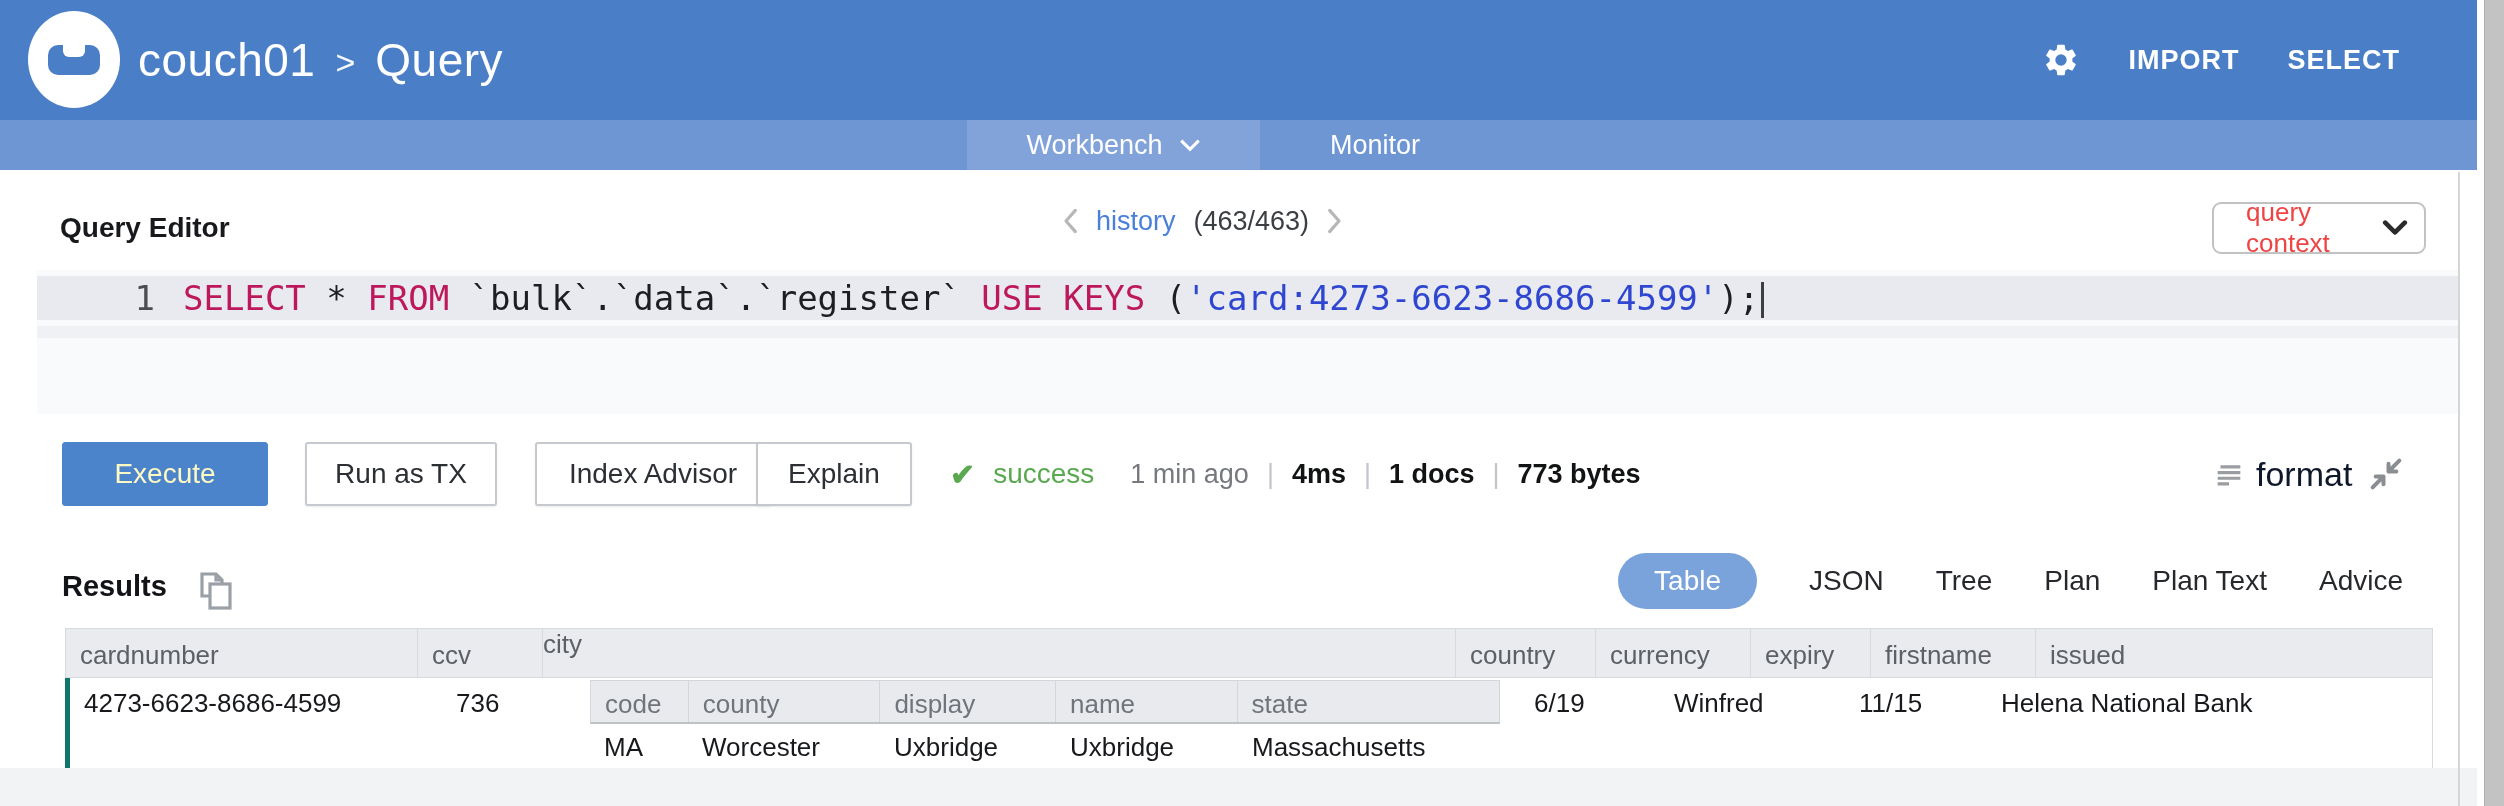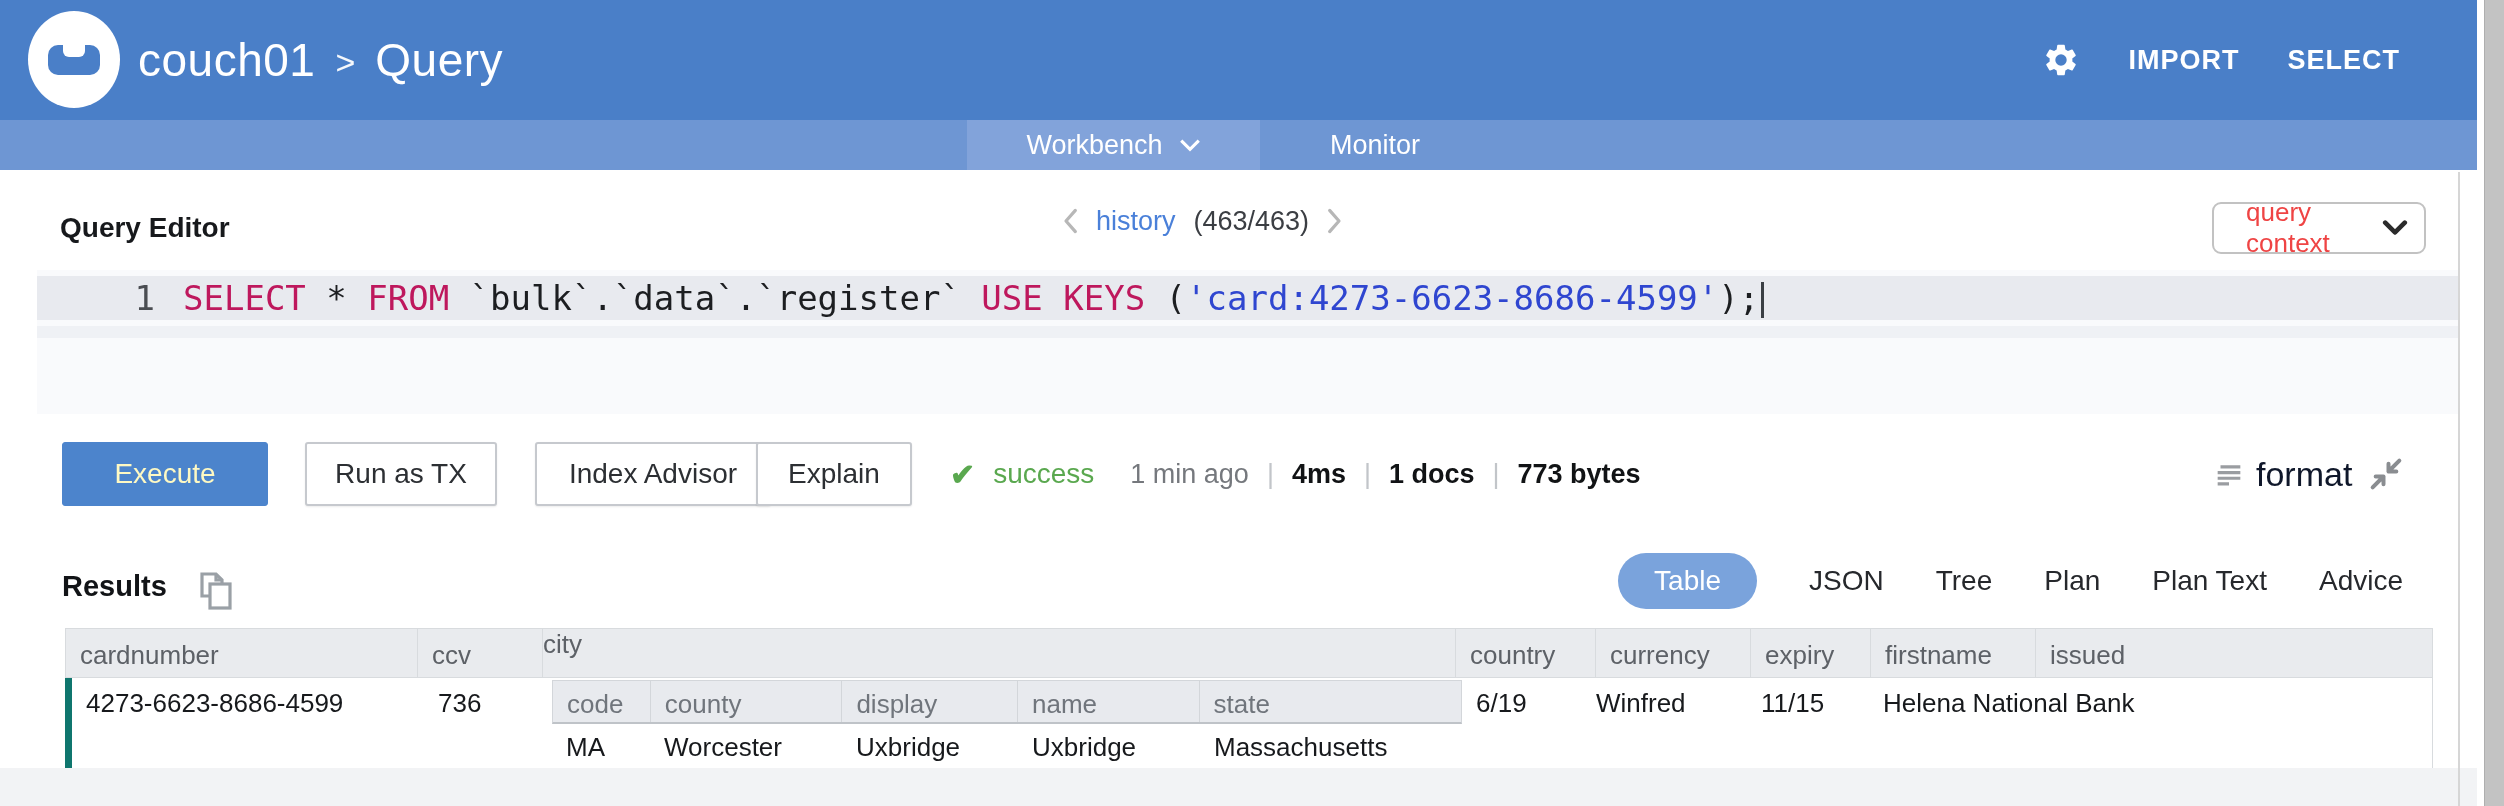--- a/index.html
+++ b/index.html
@@ -73,22 +73,22 @@
   .rtabs{position:absolute;top:550px;right:101px;height:62px;display:flex;align-items:center;gap:52px;}
   .rtab{font-size:28px;color:#26282c;cursor:pointer;white-space:nowrap;}
   .rtab.active{background:#7aa3dc;color:#ffffff;border-radius:31px;padding:12px 36px;}
 
   
   .rtable{position:absolute;left:65px;top:628px;width:2368px;}
   .thead{display:flex;height:50px;background:#e9ebee;border:1px solid #d8dbde;box-sizing:border-box;}
   .th{box-sizing:border-box;border-right:1px solid #d8dbde;color:#5d6167;font-size:26px;
     padding:11px 8px 0 14px;overflow:hidden;white-space:nowrap;}
   .th:last-child{border-right:none;}
-  .trow{display:flex;height:104px;background:#ffffff;border-left:7px solid #0f766e;
-    border-right:1px solid #d8dbde;border-bottom:1px solid #dcdfe2;box-sizing:border-box;}
+  .trow{display:flex;height:104px;background:#ffffff;border-left:5px solid #0f766e;
+    border-right:1px solid #d8dbde;border-bottom:1px solid #dcdfe2;box-sizing:border-box;gap:20px;}
   .td{box-sizing:border-box;color:#17191c;font-size:26px;padding:10px 8px 0 14px;
     overflow:hidden;white-space:nowrap;}
   .w1{width:352px;} .w2{width:125px;} .w3{width:913px;padding:0 !important;}
   .w4{width:140px;} .w5{width:155px;} .w6{width:120px;} .w7{width:165px;} .w8{width:122px;} .w9{width:276px;}
   .ntable{margin:2px 0 0 3px;width:910px;}
   .nhead{display:flex;height:44px;background:#e8eaee;border:1px solid #d3d6da;border-bottom:2px solid #bfc3c8;box-sizing:border-box;}
   .nth{box-sizing:border-box;border-right:1px solid #d3d6da;color:#70757c;font-size:26px;
     padding:8px 6px 0 14px;overflow:hidden;white-space:nowrap;}
   .nth:last-child{border-right:none;}
   .nrow{display:flex;height:42px;background:#ffffff;}

